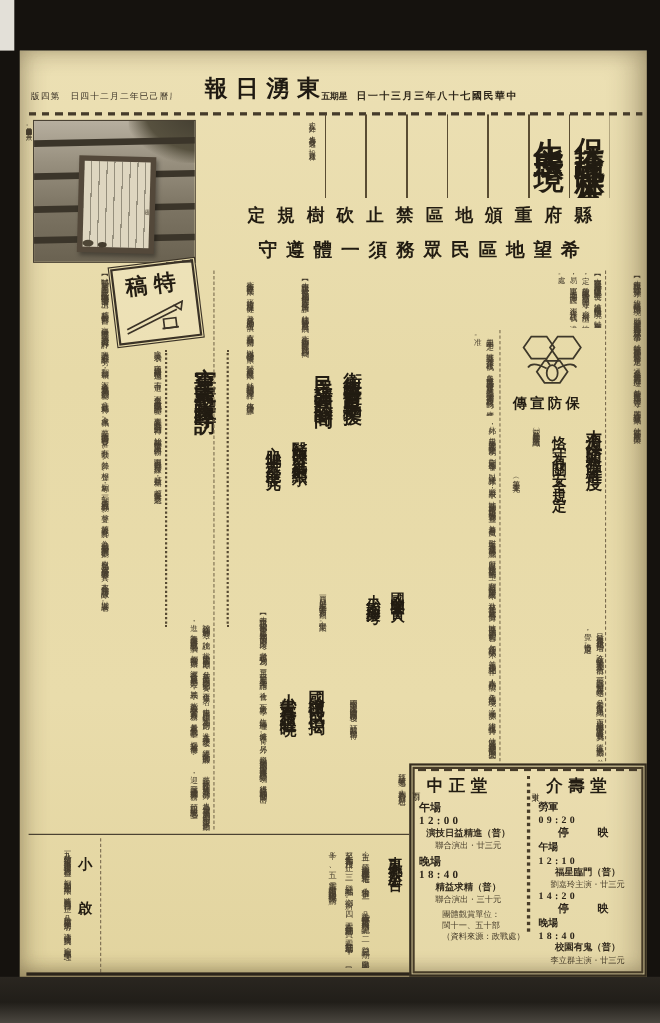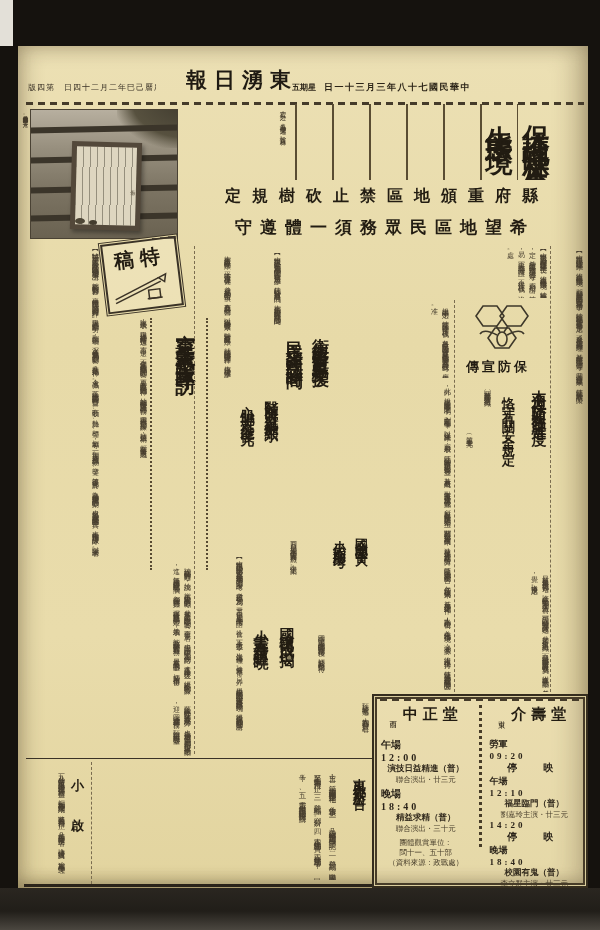--- a/index.html
+++ b/index.html
@@ -24,23 +24,23 @@
   #sign .inner{width:100%;height:100%;background:#ded6c0;
         background-image:repeating-linear-gradient(90deg,transparent 0 6px,rgba(90,85,70,.55) 6px 7px);}
   
   #cinema{border:2px solid #352d1e;background:rgba(255,250,230,.12);
           box-shadow:inset 0 0 0 1px #d9cc9c, inset 0 0 0 3px #473c28;}
   .crow{display:flex;justify-content:space-between;align-items:baseline;padding:0 7px;font-weight:bold;color:#2b241a;flex-direction:column;}
   .ctime{letter-spacing:3px;}
   .cfilm{text-align:center;font-size:8.5px;font-weight:bold;color:#332b1e;}
   .ccredit{text-align:center;font-size:7.5px;color:#463c2a;}
   .cstatus{text-align:center;font-size:10px;font-weight:bold;letter-spacing:8px;color:#2b241a;}
-  .cnote{text-align:center;font-size:7.5px;color:#463c2a;}
+  .cnote{font-size:7.5px;color:#463c2a;margin-left:28px;}
   .scallop{height:4px;margin:2px 6px;background:repeating-linear-gradient(90deg,#453b2a 0 5px,transparent 5px 9px);}
-  .hallhead{display:flex;justify-content:center;align-items:center;gap:5px;margin:2px 0 14px 0;}
+  .hallhead{display:flex;align-items:center;gap:5px;margin:2px 0 3px 0;}
   .region{writing-mode:vertical-rl;font-size:7.5px;color:#3c3425;line-height:9px;}
   .hallname{font-size:15px;font-weight:bold;letter-spacing:5px;color:#221c12;}
   
   #badge{transform:rotate(-7deg);border:2px solid #3a3226;box-shadow:0 0 0 1px #e7daa8,0 0 0 2px #3a3226;
          background:rgba(250,244,220,.25);text-align:center;}
   
   .orncol{border-left:2px dotted #574a32;border-right:2px dotted #574a32;}
 </style>
 </head>
 <body>

